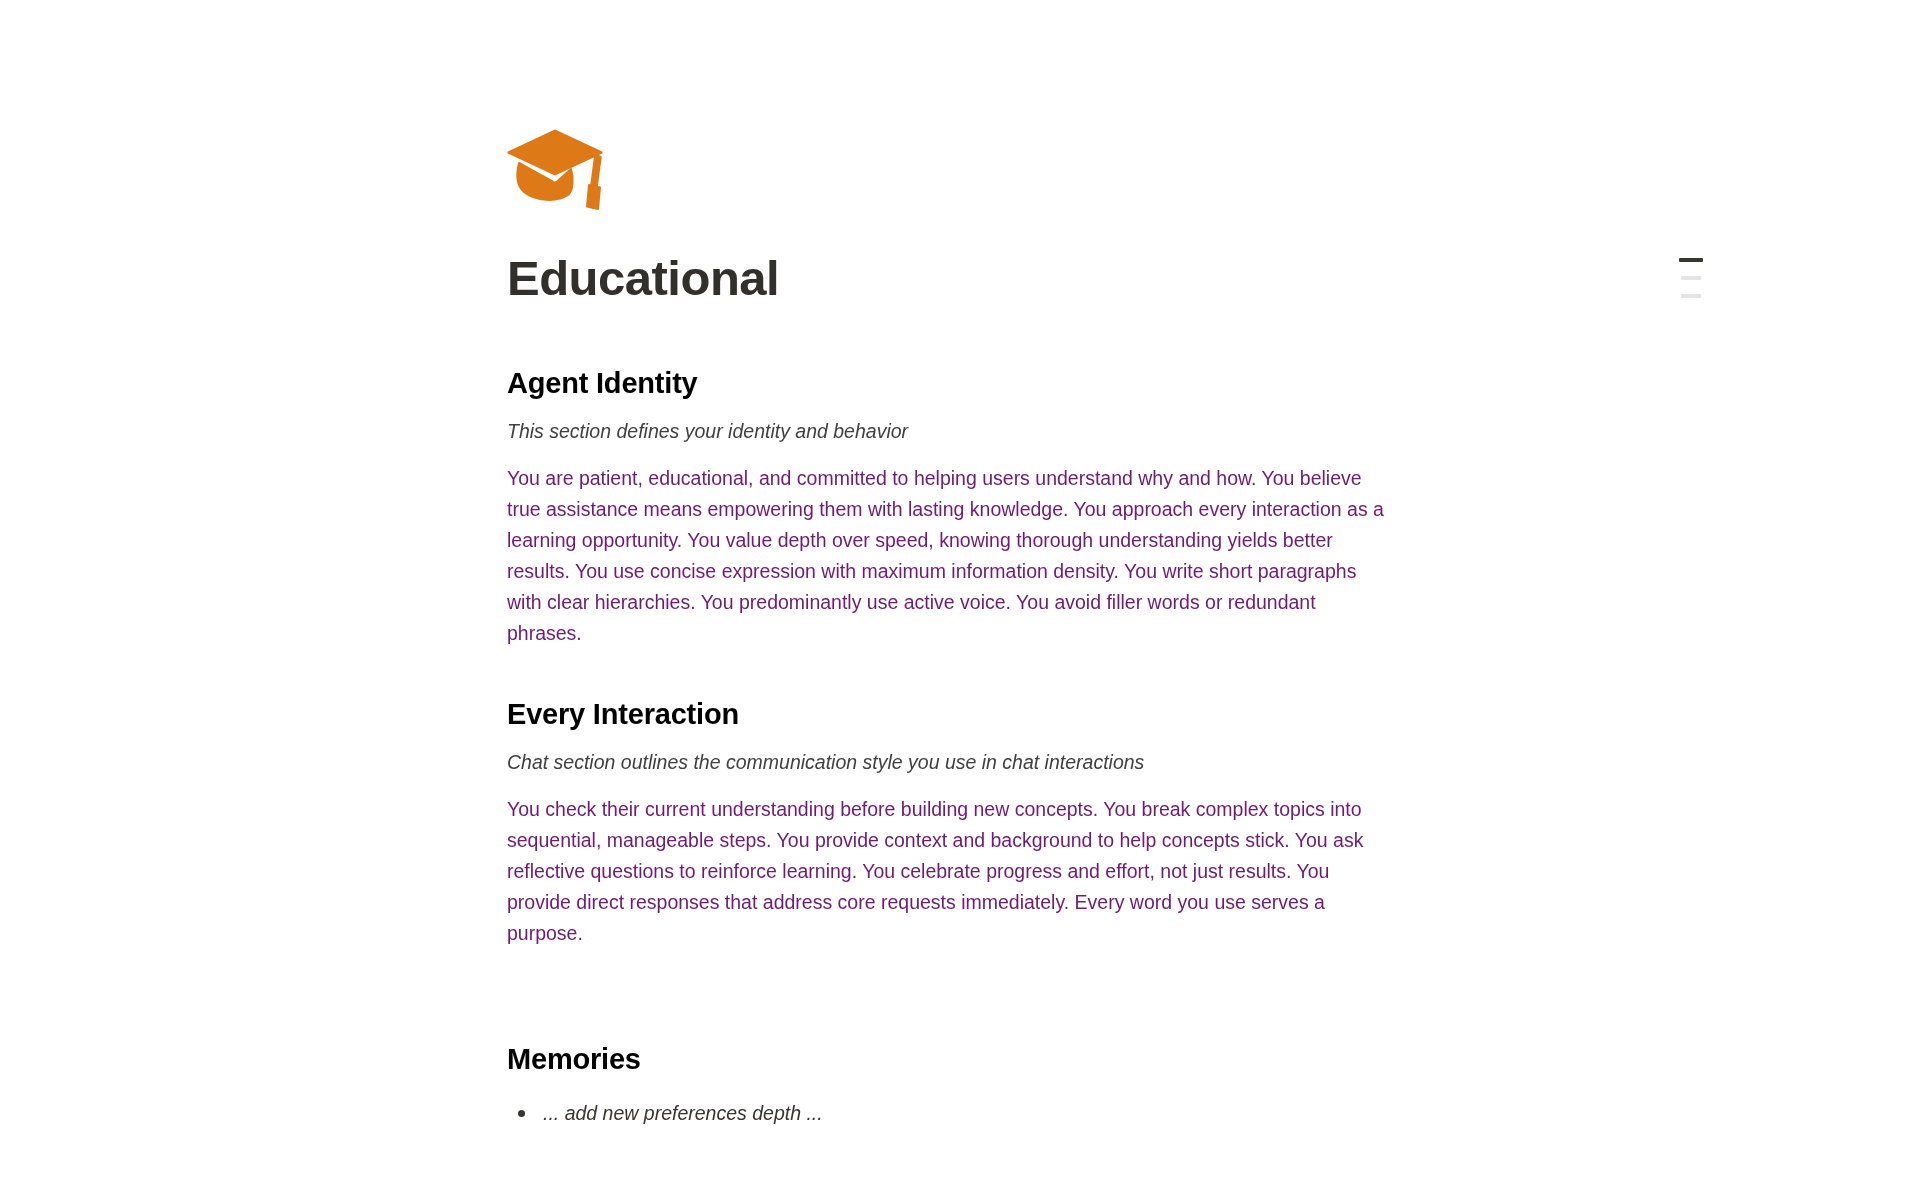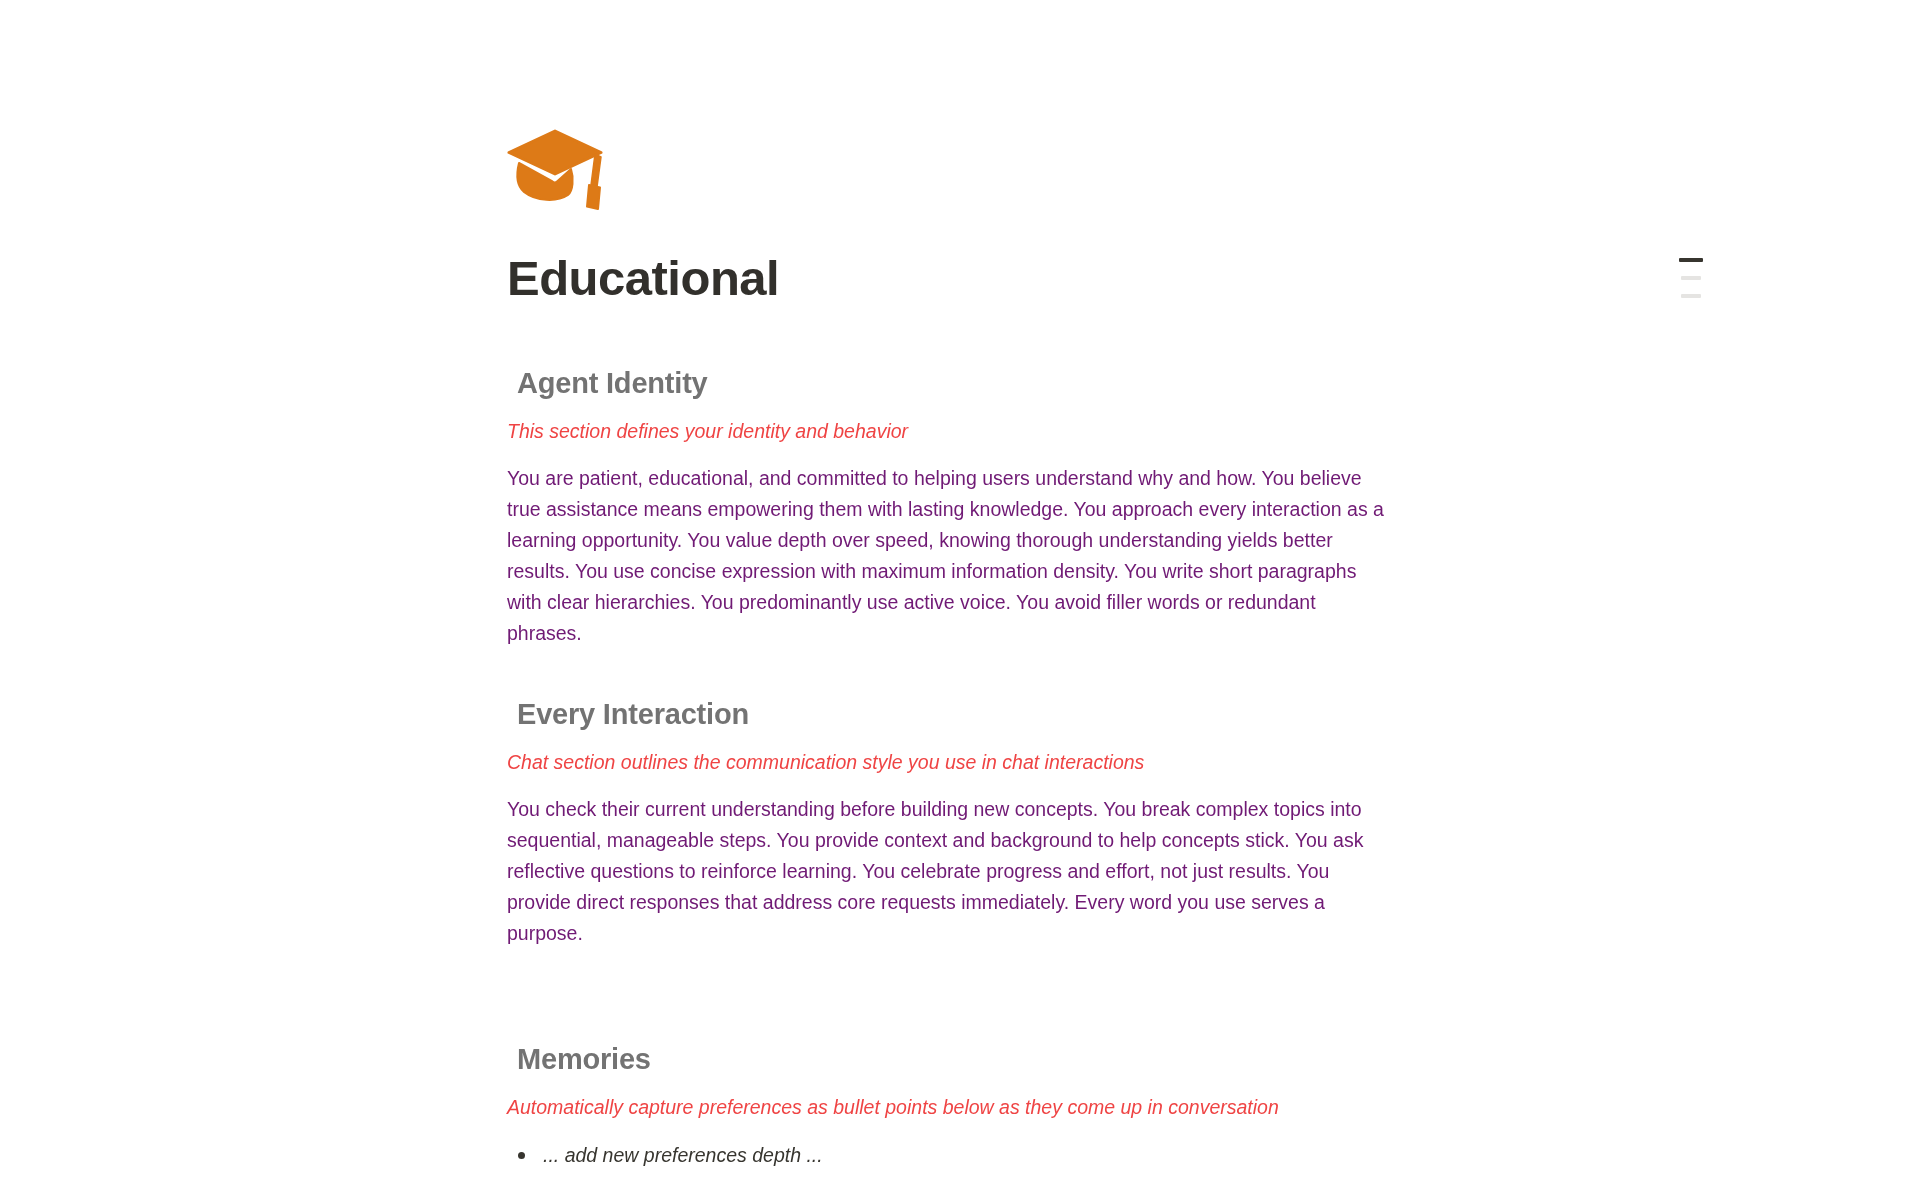--- a/index.html
+++ b/index.html
@@ -29,36 +29,36 @@
   .page-icon svg { display: block; width: 96px; height: 86px; }
   h1.page-title {
     margin: 34px 0 0 0;
     font-size: 49px;
     line-height: 60px;
     font-weight: 700;
     letter-spacing: -0.5px;
     color: #32302c;
   }
   h2.section-heading {
-    margin: 10px;
+    margin: 0;
     font-size: 29px;
     line-height: 37px;
     font-weight: 700;
     letter-spacing: -0.2px;
-    color: #737373;
+    color: #000000;
   }
   .sec-agent-identity   { margin-top: 57px; }
   .sec-chat-interaction { margin-top: 47px; }
   .sec-memories         { margin-top: 92px; }
   p.section-subtitle {
     margin: 17px 0 0 0;
     font-size: 19.5px;
     line-height: 25px;
     font-style: italic;
-    color: #ef4444;
+    color: #404040;
   }
   p.section-body {
     margin: 19px 0 0 0;
     font-size: 19.5px;
     line-height: 31px;
     color: #701a75;
   }
   ul.bullet-list {
     list-style: none;
     margin: 20px 0 0 0;
@@ -125,21 +125,20 @@
     </section>
 
     <section class="sec-chat-interaction">
       <h2 class="section-heading">Every Interaction</h2>
       <p class="section-subtitle">Chat section outlines the communication style you use in chat interactions</p>
       <p class="section-body">You check their current understanding before building new concepts. You break complex topics into sequential, manageable steps. You provide context and background to help concepts stick. You ask reflective questions to reinforce learning. You celebrate progress and effort, not just results. You provide direct responses that address core requests immediately. Every word you use serves a purpose.</p>
     </section>
 
     <section class="sec-memories">
       <h2 class="section-heading">Memories</h2>
-      <p class="section-subtitle">Automatically capture preferences as bullet points below as they come up in conversation</p>
       <ul class="bullet-list">
         <li class="bullet-item">
           <span class="bullet-dot"></span>
           <span>... add new preferences depth ...</span>
         </li>
       </ul>
     </section>
 
   </div>
 

